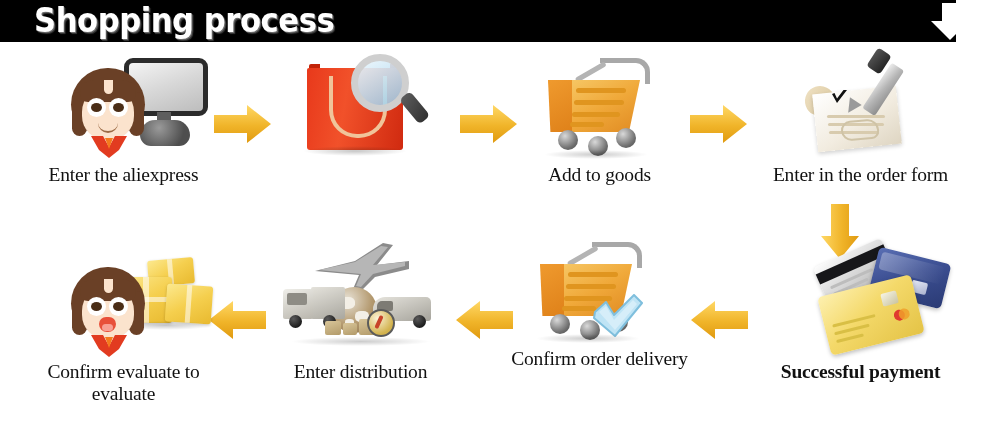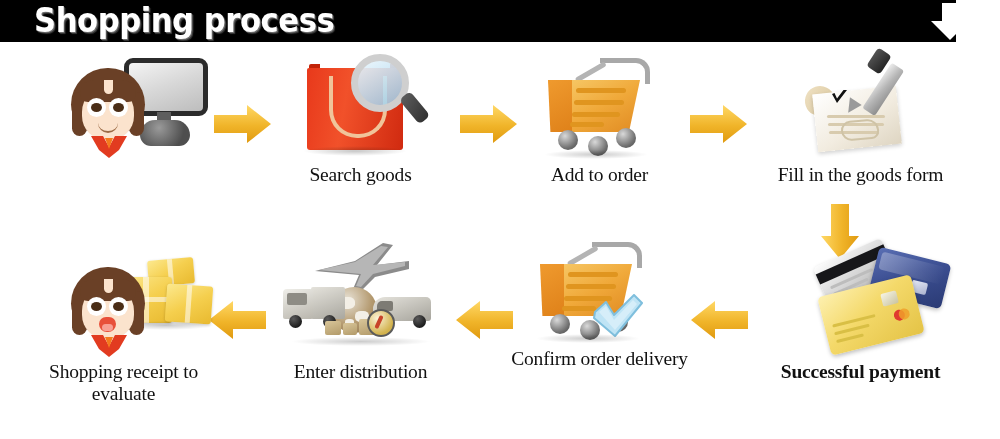--- a/index.html
+++ b/index.html
@@ -410,20 +410,21 @@
         <div class="girl-eye r">
             <div class="girl-pupil"></div>
           </div>
         <div class="girl-mouth-smile"></div>
         <svg class="girl-bow" viewBox="0 0 40 24">
           <path d="M2 2 L14 2 L20 13 L26 2 L38 2 L30 16 L20 24 L10 16 Z" fill="#e23b20"></path>
           <path d="M16 4 L24 4 L20 15 Z" fill="#f47b1e"></path>
         </svg>
       </div>
     </div>
+    <div class="step-label">Enter the aliexpress</div>
   </div>
 
   <svg class="flow-arrow" style="left:214px; top:62px;" viewBox="0 0 58 40">
     <defs>
       <linearGradient id="ag1" x1="0" y1="0" x2="0" y2="1">
         <stop offset="0%" stop-color="#ffd866"></stop>
           <stop offset="55%" stop-color="#f0b429"></stop>
           <stop offset="100%" stop-color="#e09a10"></stop>
       </linearGradient>
     </defs>
@@ -435,21 +436,20 @@
       <div class="art-layer" style="left:54px; top:4px; width:110px; height:104px;">
         <div class="bag-top-l"></div>
         <div class="bag-top-r"></div>
         <div class="bag-body"></div>
         <div class="bag-handle"></div>
         <div class="bag-shadow"></div>
         <div class="mag-glass"></div>
         <div class="mag-handle"></div>
       </div>
     </div>
-    <div class="step-label">Search goods</div>
   </div>
 
   <svg class="flow-arrow" style="left:460px; top:62px;" viewBox="0 0 58 40">
     <polygon points="0,11 33,11 33,1 57,20 33,39 33,29 0,29" fill="url(#ag1)"></polygon>
   </svg>
 
   <div class="step" style="left:492px; top:8px;">
     <div class="step-art">
       <div class="art-layer" style="left:52px; top:6px; width:112px; height:104px;">
         <div class="cart-handle"></div>
@@ -459,21 +459,21 @@
         <div class="cart-slot" style="left:32px; top:32px; width:50px;"></div>
         <div class="cart-slot" style="left:30px; top:44px; width:50px;"></div>
         <div class="cart-slot" style="left:28px; top:56px; width:48px;"></div>
         <div class="cart-slot" style="left:26px; top:66px; width:34px;"></div>
         <div class="cart-wheel" style="left:14px; top:74px;"></div>
         <div class="cart-wheel" style="left:44px; top:80px;"></div>
         <div class="cart-wheel" style="left:72px; top:72px;"></div>
         <div class="cart-shadow"></div>
       </div>
     </div>
-    <div class="step-label">Add to order</div>
+    <div class="step-label">Add to goods</div>
   </div>
 
   <svg class="flow-arrow" style="left:690px; top:62px;" viewBox="0 0 58 40">
     <polygon points="0,11 33,11 33,1 57,20 33,39 33,29 0,29" fill="url(#ag1)"></polygon>
   </svg>
 
   <div class="step" style="left:753px; top:8px;">
     <div class="step-art">
       <div class="art-layer" style="left:52px; top:10px; width:112px; height:100px;">
         <div class="form-roll"></div>
@@ -483,21 +483,21 @@
         <div class="form-line" style="left:24px; top:71px; width:50px;"></div>
         <div class="form-sig"></div>
         <svg class="form-check" viewBox="0 0 17 15">
           <path d="M1 4 L6 13 L16 0 L12.5 0 L6 8.5 L3.5 3 Z" fill="#111111"></path>
         </svg>
         <div class="pen-body"></div>
         <div class="pen-cap"></div>
         <div class="pen-tip"></div>
       </div>
     </div>
-    <div class="step-label">Fill in the goods form</div>
+    <div class="step-label">Enter in the order form</div>
   </div>
 
   <svg class="flow-arrow-down" style="left:820px; top:162px;" viewBox="0 0 40 56">
     <defs>
       <linearGradient id="agd" x1="0" y1="0" x2="1" y2="0">
         <stop offset="0%" stop-color="#ffd866"></stop>
           <stop offset="55%" stop-color="#f0b429"></stop>
           <stop offset="100%" stop-color="#e09a10"></stop>
       </linearGradient>
     </defs>
@@ -634,17 +634,17 @@
         <div class="girl-eye r">
             <div class="girl-pupil"></div>
           </div>
         <div class="girl-mouth-open"></div>
         <svg class="girl-bow" viewBox="0 0 40 24">
           <path d="M2 2 L14 2 L20 13 L26 2 L38 2 L30 16 L20 24 L10 16 Z" fill="#e23b20"></path>
           <path d="M16 4 L24 4 L20 15 Z" fill="#f47b1e"></path>
         </svg>
       </div>
     </div>
-    <div class="step-label">Shopping receipt to
+    <div class="step-label">Confirm evaluate to
 evaluate</div>
   </div>
 
 </div>
 
 </body></html>

